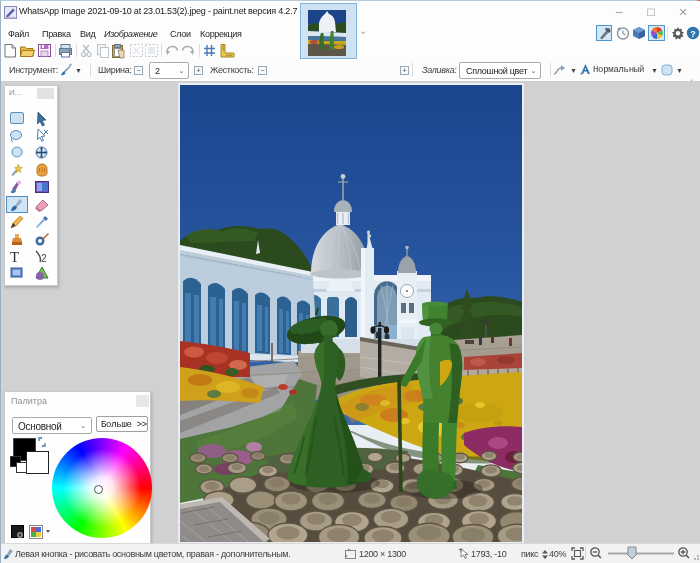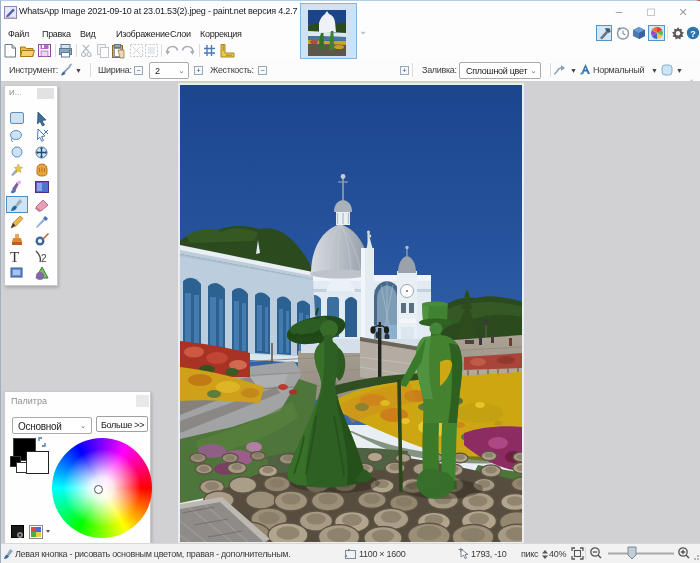--- a/index.html
+++ b/index.html
@@ -48,21 +48,21 @@
       </svg>
     <span id="title-text">WhatsApp Image 2021-09-10 at 23.01.53(2).jpeg - paint.net версия 4.2.7</span>
     <div class="winbtn" style="left:605px;">–</div>
     <div class="winbtn" style="left:637px;font-size:10px;">☐</div>
     <div class="winbtn" style="left:669px;font-size:11px;">✕</div>
   </div>
   <div id="menubar">
     <span class="menu-item" style="left:7px;">Файл</span>
     <span class="menu-item" style="left:41px;">Правка</span>
     <span class="menu-item" style="left:79px;">Вид</span>
-    <span class="menu-item" style="left:115px;">Изображение</span>
+    <span class="menu-item" style="left:103px;font-style:italic;">Изображение</span>
     <span class="menu-item" style="left:169px;">Слои</span>
     <span class="menu-item" style="left:199px;">Коррекция</span>
     <span class="menu-item" style="left:253px;margin-top:48px;">Эффекты</span>
     <svg style="position:absolute;left:594px;top:0px;" width="105" height="17" viewBox="0 0 105 17">
 <rect x="1.5" y="0.5" width="15" height="15" fill="#d4e7f7" stroke="#5295c9"></rect>
 <g transform="translate(3,1)">
           <path d="M2 12 L8 5 L10 7 L4 13.5 Z" fill="#6a7684"></path>
           <path d="M7 2 L12 2.5 L12.5 6 L10 7 L8 5 Z" fill="#4a5a68"></path>
         </g>
 <g transform="translate(21,1)">
@@ -197,37 +197,37 @@
     <div class="spin" style="left:133px;">−</div>
     <div class="combo" style="left:148px;width:40px;">
         <span style="position:absolute;left:5px;top:3px;">2</span>
         <span class="cv">⌄</span>
       </div>
     <div class="spin" style="left:193px;">+</div>
     <span class="lbl" style="left:209px;">Жесткость:</span>
     <div class="spin" style="left:257px;">−</div>
     <div class="spin" style="left:399px;">+</div>
     <div class="sep-v" style="left:411px;"></div>
-    <span class="lbl" style="left:421px;">Заливка:</span>
+    <span class="lbl" style="left:421px;font-style:italic;">Заливка:</span>
     <div class="combo" style="left:458px;width:82px;">
         <span style="position:absolute;left:6px;top:3px;">Сплошной цвет</span>
         <span class="cv">⌄</span>
       </div>
     <div class="sep-v" style="left:549px;"></div>
     <svg class="abs" style="left:552px;top:5px" width="14" height="12" viewBox="0 0 14 12">
         <path d="M1 10 C4 10 4 4 8 4" fill="none" stroke="#8aa0b4" stroke-width="1.5"></path>
         <path d="M8 1 L12 4 L8 7 Z" fill="#8aa0b4"></path>
       </svg>
     <span class="chev" style="left:569px;">▼</span>
     <svg class="abs" style="left:578px;top:4px" width="13" height="13" viewBox="0 0 13 13">
         <path d="M6.5 1 L11 11 L8.8 11 L7.8 8.5 L5.2 8.5 L4.2 11 L2 11 Z" fill="#2e74ad"></path>
         <path d="M6.5 4.5 L7.3 6.8 L5.7 6.8 Z" fill="#fff"></path>
         <path d="M1 11 L4 8 L5 9 L2.5 12 Z" fill="#5b93c0"></path>
       </svg>
-    <span class="lbl" style="left:592px;">Нормальный</span>
+    <span class="lbl" style="left:592px;font-family:Liberation Mono, monospace;">Нормальный</span>
     <span class="chev" style="left:650px;">▼</span>
     <svg class="abs" style="left:660px;top:5px" width="12" height="12" viewBox="0 0 12 12">
         <rect x="1" y="1" width="10" height="10" rx="3" fill="#cfe4f2" stroke="#7fb0d4"></rect>
       </svg>
     <span class="chev" style="left:675px;">▼</span>
     <span style="position:absolute;left:688px;top:16px;font-size:6px;color:#8a949c;">⌄</span>
   </div>
   <div id="workspace">
     <div id="photo">
       <svg width="342" height="457" viewBox="0 0 342 457">
@@ -678,21 +678,21 @@
 </svg>
 
     </div>
     <div id="palette">
       <div style="position:absolute;left:6px;top:4px;font-size:9px;color:#909090;">Палитра</div>
 <div style="position:absolute;left:131px;top:3px;width:13px;height:12px;background:#e8e8e8;"></div>
 <div style="position:absolute;left:7px;top:25px;width:80px;height:17px;background:#fff;border:1px solid #ababab;border-radius:2px;">
   <span style="position:absolute;left:5px;top:3px;font-size:10px;letter-spacing:-0.3px;color:#222;">Основной</span>
   <span style="position:absolute;right:5px;top:4px;font-size:7px;color:#556;">⌄</span>
 </div>
-<div style="position:absolute;left:91px;top:24px;width:52px;height:16px;background:#fdfdfd;border:1px solid #a0a0a0;border-radius:2px;">
+<div style="position:absolute;left:91px;top:24px;width:52px;height:16px;background:#fdfdfd;border:1px solid #a0a0a0;border-radius:2px;font-family:Liberation Mono, monospace;">
   <span style="position:absolute;left:4px;top:3px;font-size:9px;letter-spacing:-0.3px;color:#222;">Больше &gt;&gt;</span>
 </div>
 <div style="position:absolute;left:8px;top:46px;width:23px;height:23px;background:#000;border:1px solid #444;"></div>
 <svg style="position:absolute;left:32px;top:45px;" width="10" height="10" viewBox="0 0 10 10">
           <path d="M2 4 L2 1 L5 1 M8 6 L8 9 L5 9" stroke="#4a7ab5" stroke-width="1.3" fill="none"></path>
           <path d="M5 1 L4 0 L4 2 Z M5 9 L6 8 L6 10 Z" fill="#4a7ab5"></path>
         </svg>
 <div style="position:absolute;left:21px;top:59px;width:23px;height:23px;background:#fff;border:1px solid #222;"></div>
 <div style="position:absolute;left:5px;top:64px;width:11px;height:11px;background:#000;border:1px solid #333;"></div>
 <div style="position:absolute;left:11px;top:70px;width:11px;height:11px;background:#fff;border:1px solid #333;"></div>
@@ -739,21 +739,21 @@
 <div class="sw" style="left:102.0px;top:161.7px;background:#00137F;"></div>
 <div class="sw" style="left:110.7px;top:161.7px;background:#21007F;"></div>
 <div class="sw" style="left:119.3px;top:161.7px;background:#57007F;"></div>
 <div class="sw" style="left:128.0px;top:161.7px;background:#7F006E;"></div>
 <div class="sw" style="left:136.7px;top:161.7px;background:#7F0037;"></div>
 
     </div>
   </div>
   <div id="statusbar">
     <span class="sb-txt" style="left:14px;">Левая кнопка - рисовать основным цветом, правая - дополнительным.</span>
-    <span class="sb-txt" style="left:358px;">1100 × 1600</span>
+    <span class="sb-txt" style="left:358px;">1200 × 1300</span>
     <span class="sb-txt" style="left:470px;">1793, -10</span>
     <span class="sb-txt" style="left:520px;">пикс</span>
     <span class="sb-txt" style="left:548px;">40%</span>
     <svg style="position:absolute;left:0;top:0;" width="700" height="20" viewBox="0 0 700 20">
 <g transform="translate(3,4)">
           <path d="M6 1 L9 3 L5 8 L3 6 Z" fill="#8fa8bc"></path>
           <path d="M0 11 C0.5 8.5 1.5 7 3 6.5 L5 8 C4.5 10 2.5 11 0 11 Z" fill="#3a6ea5"></path>
         </g>
 <g transform="translate(343,4)">
           <rect x="1.5" y="2.5" width="10" height="8" fill="none" stroke="#7a8a98"></rect>

